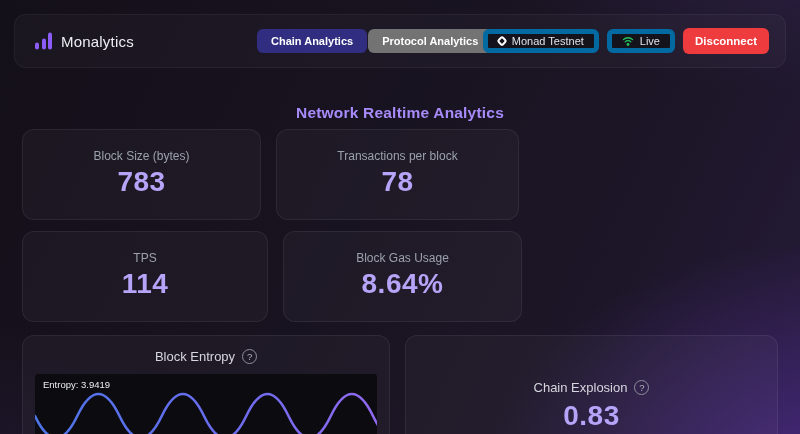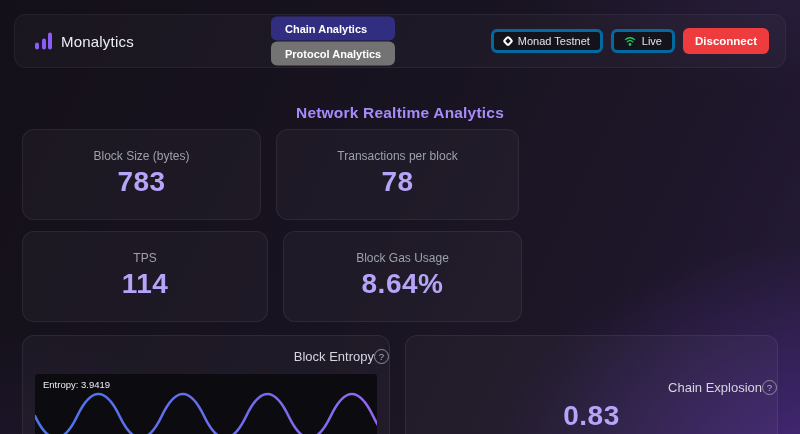--- a/index.html
+++ b/index.html
@@ -24,32 +24,32 @@
   }
   .logo { position:absolute; left:20px; top:50%; transform:translateY(-50%);
           display:flex; align-items:center; gap:9px; }
   .logo-bars { display:flex; align-items:flex-end; gap:2.5px; height:17px; }
   .logo-bars i { display:block; width:4px; border-radius:2px; background:#8b5cf6; }
   .logo-bars i:nth-child(1){ height:7px; }
   .logo-bars i:nth-child(2){ height:11px; }
   .logo-bars i:nth-child(3){ height:17px; }
   .brand-name { font-size:15px; font-weight:500; color:#eceef2; letter-spacing:.2px; }
 
-  .tabs { position:absolute; left:256px; top:50%; transform:translateY(-50%);
-          display:flex; gap:1px;flex-direction:column; }
+  .tabs { position:absolute; left:242px; top:50%; transform:translateY(-50%);
+          display:flex; gap:1px; }
   .tab { height:24px; padding:0 14px; border-radius:6px; border:none; cursor:pointer;
          display:flex; align-items:center; font-size:11px; font-weight:700; color:#ffffff;
          font-family:inherit; }
   .tab-chain    { background:#312e81; }
   .tab-protocol { background:#737373; }
 
   .nav-right { position:absolute; right:16px; top:50%; transform:translateY(-50%);
                display:flex; align-items:center; gap:8px; }
   .badge { height:24px; padding:0 10px; border-radius:6px;
-           background:#14131b; border:3px solid #0369a1;
+           background:#14131b; border:5px solid #0369a1;
            display:flex; align-items:center; gap:6px;
            font-size:11px; color:#e0e2e9; }
   .diamond-icon { width:8px; height:8px; border:2.3px solid #ffffff; border-radius:2.5px;
                   transform:rotate(45deg); display:inline-block; }
   .btn-disconnect { height:26px; padding:0 12px; border-radius:6px; border:none; cursor:pointer;
                     background:#ee3b3e; color:#ffffff; font-size:11.5px; font-weight:700;
                     display:flex; align-items:center; font-family:inherit; }
 
   
   .content { position:absolute; top:68px; left:0; right:0; }
@@ -64,21 +64,21 @@
           border-radius:12px; }
   .w1{ width:246px; } .w2{ width:239px; } .w3{ width:243px; }
   .w4{ width:368px; } .w5{ flex:1; }
 
   .stat-card { height:91px; padding-top:19px; text-align:center; }
   .stat-label { font-size:12px; color:#9ba1ad; }
   .stat-value { font-size:28px; font-weight:700; color:#b5a4f8; margin-top:3px;
                 letter-spacing:.5px; }
 
   .tall-card { height:170px; padding-top:13px; }
-  .card-title-row { display:flex; justify-content:flex-end; align-items:center; 
+  .card-title-row { display:flex; justify-content:center; align-items:center; gap:7px;
                     font-size:13px; color:#d6d6df; }
   .help { width:15px; height:15px; border-radius:50%; border:1px solid #8f8f9c;
           color:#b6b6c2; font-size:9.5px; display:flex; align-items:center;
           justify-content:center; cursor:pointer; }
 
   .chart-wrap { margin:10px 12px 0; height:130px; background:#0b0b10;
                 border-radius:3px; position:relative; overflow:hidden; }
   .chart-label { position:absolute; left:8px; top:5px; font-size:9.5px; color:#eceef4;
                  font-weight:400; }
   .wave-svg { position:absolute; left:0; top:8px; width:100%; height:72px; display:block; }

